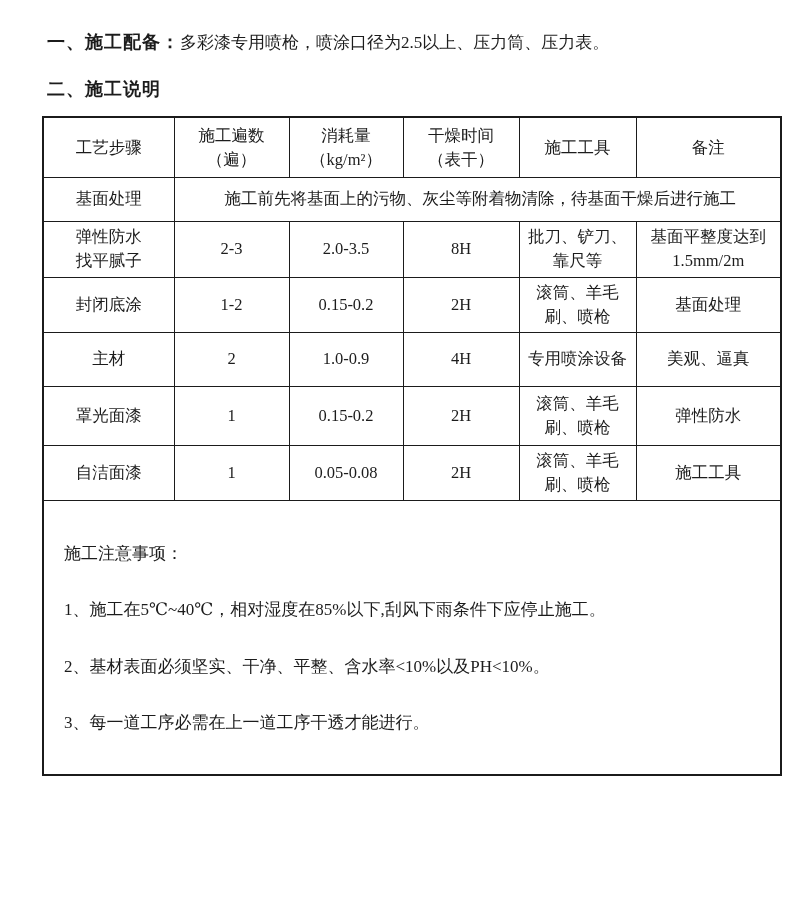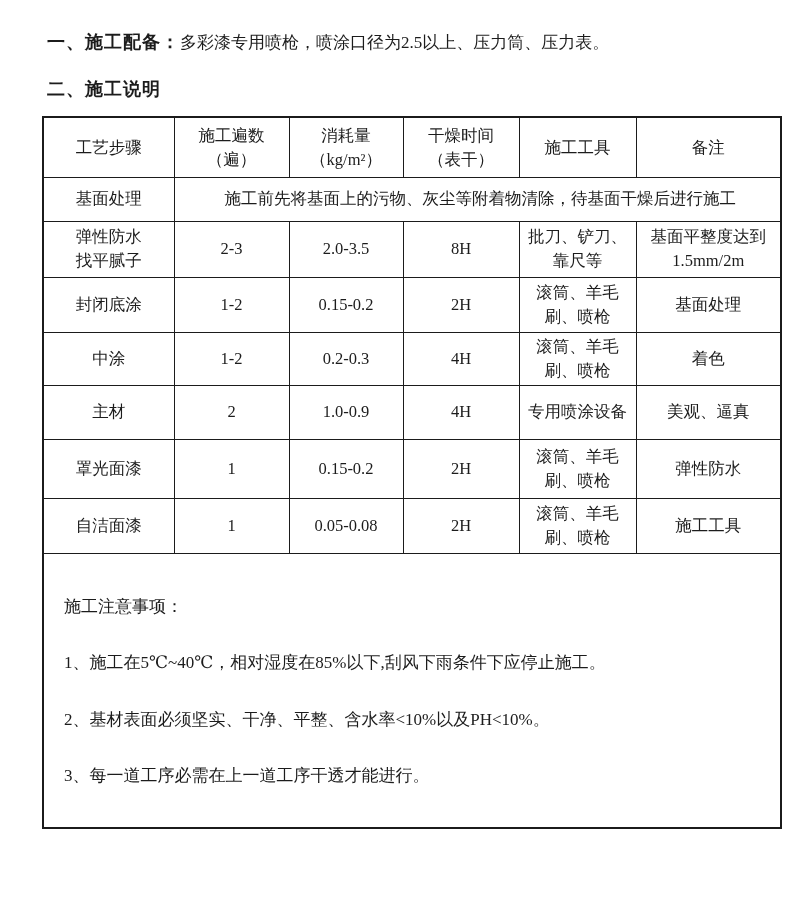--- a/index.html
+++ b/index.html
@@ -97,28 +97,20 @@
       <tr style="height:55px">
         <td>封闭底涂</td>
         <td>1-2</td>
         <td>0.15-0.2</td>
         <td>2H</td>
         <td class="left">滚筒、羊毛刷、喷枪</td>
         <td>基面处理</td>
       </tr>
 
 
-      <tr style="height:53px">
-        <td>中涂</td>
-        <td>1-2</td>
-        <td>0.2-0.3</td>
-        <td>4H</td>
-        <td class="left">滚筒、羊毛刷、喷枪</td>
-        <td>着色</td>
-      </tr>
 
       <tr style="height:54px">
         <td>主材</td>
         <td>2</td>
         <td>1.0-0.9</td>
         <td>4H</td>
         <td class="left">专用喷涂设备</td>
         <td>美观、逼真</td>
       </tr>
 

